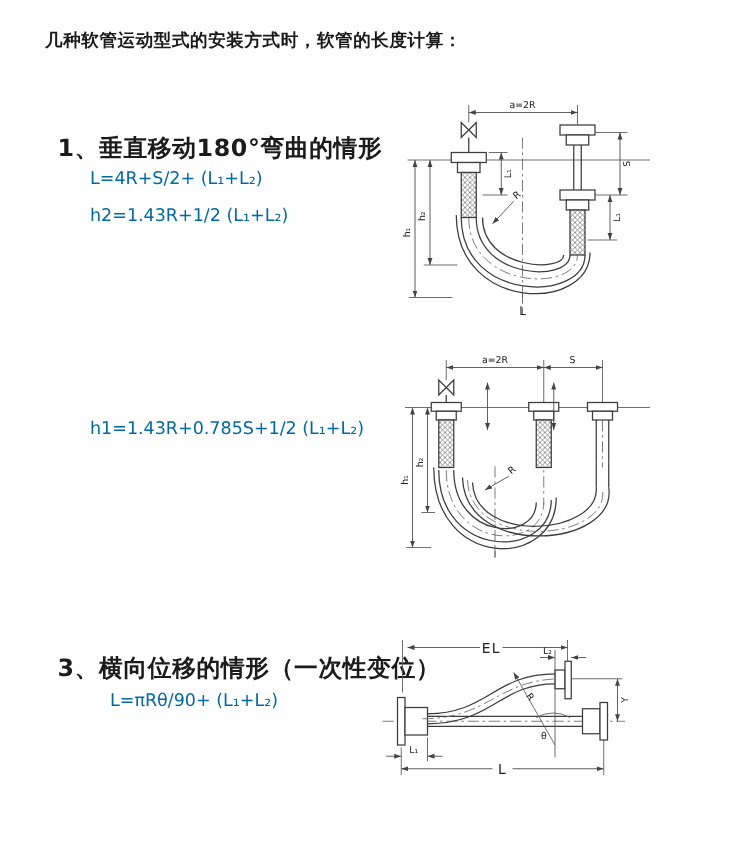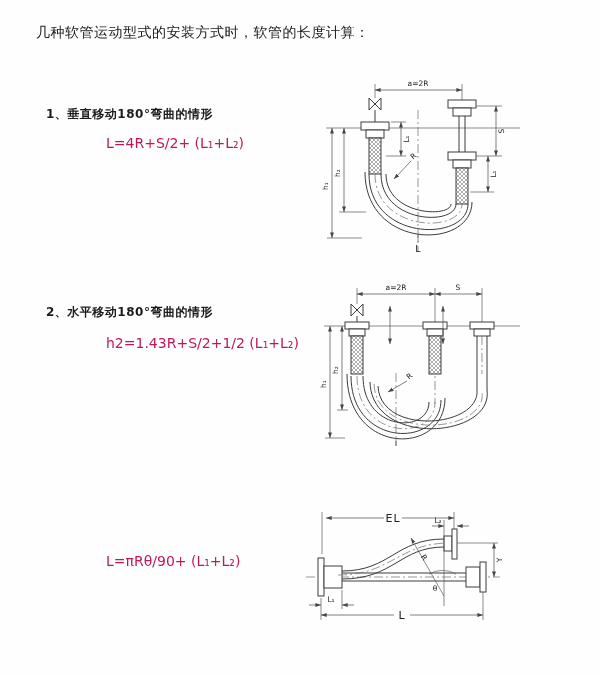--- a/index.html
+++ b/index.html
@@ -1,22 +1,22 @@
 <!DOCTYPE html>
 <html><head>
 <meta charset="utf-8">
 <style>
   html,body{margin:0;padding:0;background:#ffffff;}
   .page{
     position:relative;width:600px;height:675px;background:#fefefe;
     font-family:"DejaVu Sans","Liberation Sans",sans-serif;color:#1b1b1b;overflow:hidden;
   }
-  .title{position:absolute;left:36px;top:24px;font-size:14px;font-weight:normal;letter-spacing:.5px;}
-  .sec-head{position:absolute;font-size:12px;font-weight:bold;letter-spacing:.5px;}
-  .formulas{position:absolute;font-size:14px;line-height:30px;color:#be185d;margin-left:34px;}
+  .title{position:absolute;left:36px;top:24px;font-size:14px;font-weight:bold;letter-spacing:.5px;}
+  .sec-head{position:absolute;font-size:19px;font-weight:bold;letter-spacing:.5px;}
+  .formulas{position:absolute;font-size:14px;line-height:30px;color:#0369a1;}
   .formulas div{white-space:nowrap;}
   svg.diag{position:absolute;}
   svg .ln{stroke:#3c3c3c;fill:none;stroke-width:1;}
   svg .tn{stroke:#5a5a5a;fill:none;stroke-width:.7;}
   svg .dim{stroke:#4a4a4a;fill:none;stroke-width:.7;}
   svg .cl{stroke:#6a6a6a;fill:none;stroke-width:.7;stroke-dasharray:9 3 2 3;}
   svg .fit{fill:#ffffff;stroke:#3c3c3c;stroke-width:1;}
   svg .hose{fill:url(#hatch);stroke:#3c3c3c;stroke-width:1;}
   svg text{font-family:"DejaVu Sans",sans-serif;fill:#222;}
   svg .t7{font-size:7.5px;}
@@ -26,28 +26,29 @@
 </head>
 <body>
 
 <div class="page">
 
   <div class="title">几种软管运动型式的安装方式时，软管的长度计算：</div>
 
   <div class="sec-head" style="left:46px;top:106px">1、垂直移动180°弯曲的情形</div>
   <div class="formulas" style="left:72px;top:128px">
     <div>L=4R+S/2+ (L₁+L₂)</div>
+    <div>h2=1.43R+1/2 (L₁+L₂)</div>
   </div>
 
-  <div class="sec-head" style="left:46px;top:304px">2、水平移动180°弯曲的情形</div>
   <div class="formulas" style="left:72px;top:328px">
-    <div>h2=1.43R+S/2+1/2 (L₁+L₂)</div>
+    <div>h1=1.43R+0.785S+1/2 (L₁+L₂)</div>
   </div>
 
-  <div class="formulas" style="left:72px;top:546px">
+  <div class="sec-head" style="left:46px;top:522px">3、横向位移的情形（一次性变位）</div>
+  <div class="formulas" style="left:88px;top:546px">
     <div>L=πRθ/90+ (L₁+L₂)</div>
   </div>
 
   <svg class="diag" style="left:312px;top:66px" width="240" height="190" viewBox="0 0 240 190">
     <defs>
       <marker id="arw" viewBox="0 0 10 10" refX="10" refY="5" markerWidth="8" markerHeight="8" orient="auto-start-reverse">
         <path d="M0 1.5 L10 5 L0 8.5 Z" fill="#444"></path>
       </marker>
       <pattern id="hatch" width="4" height="4" patternUnits="userSpaceOnUse">
         <rect width="4" height="4" fill="#ffffff"></rect>

